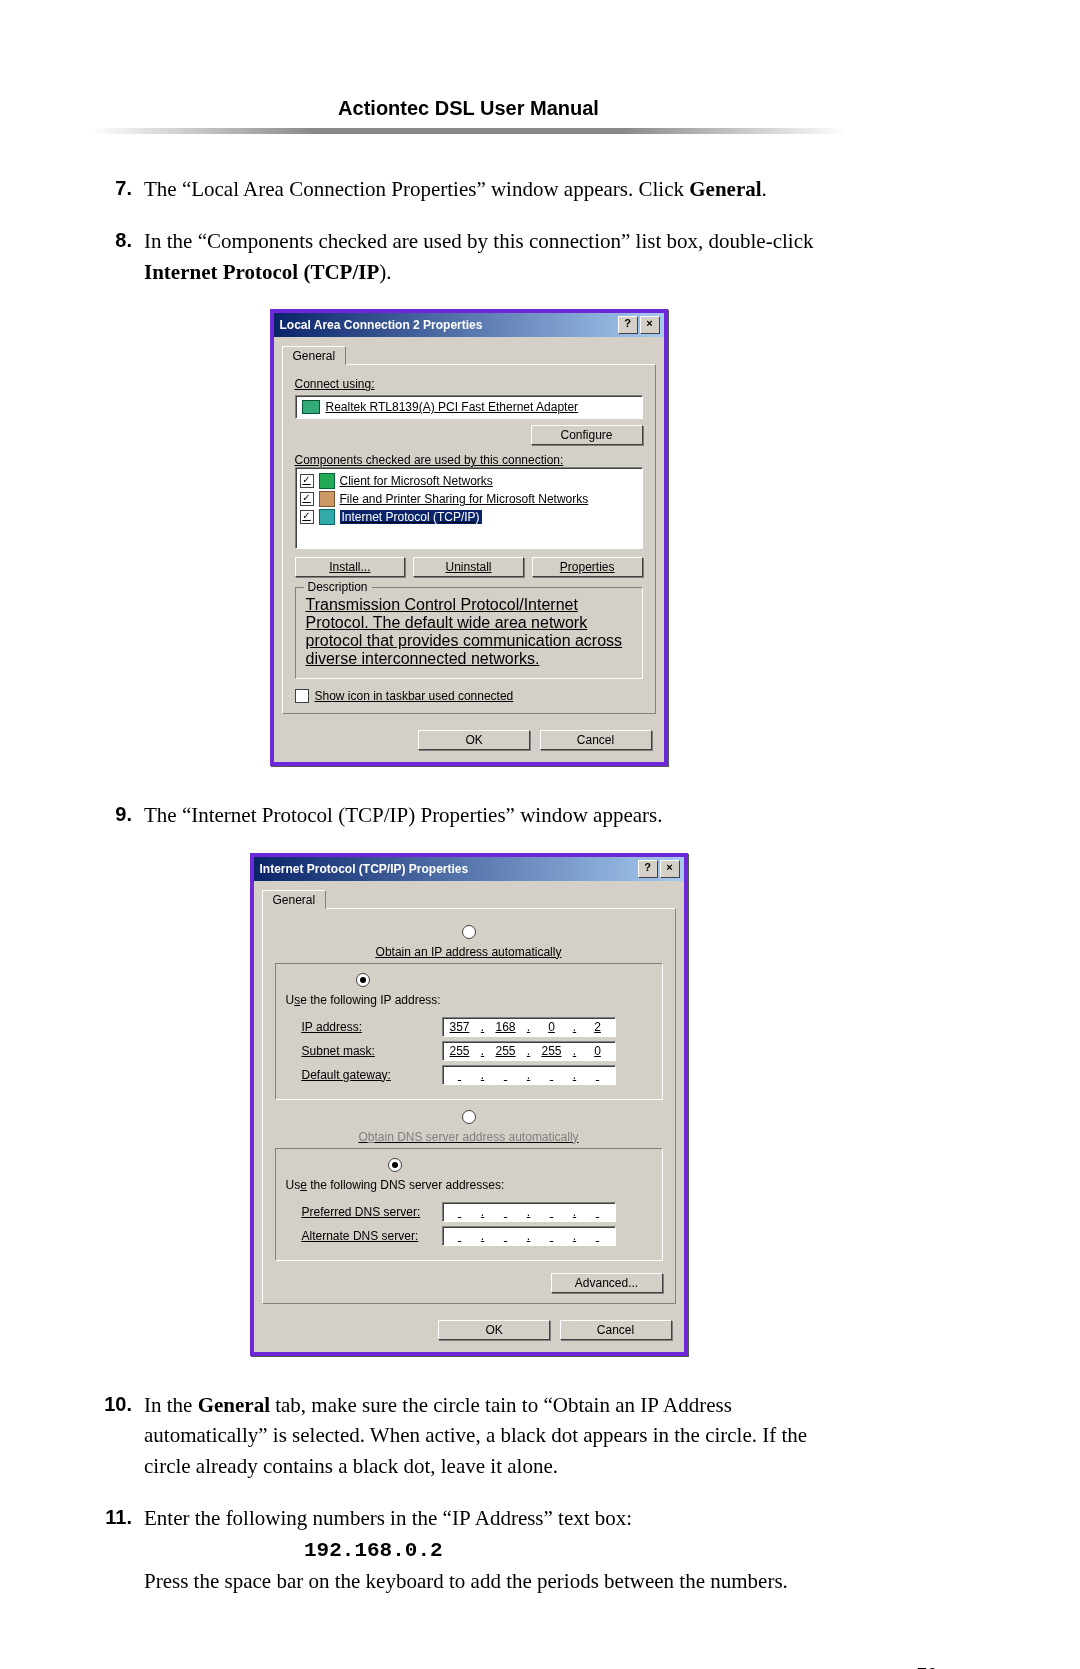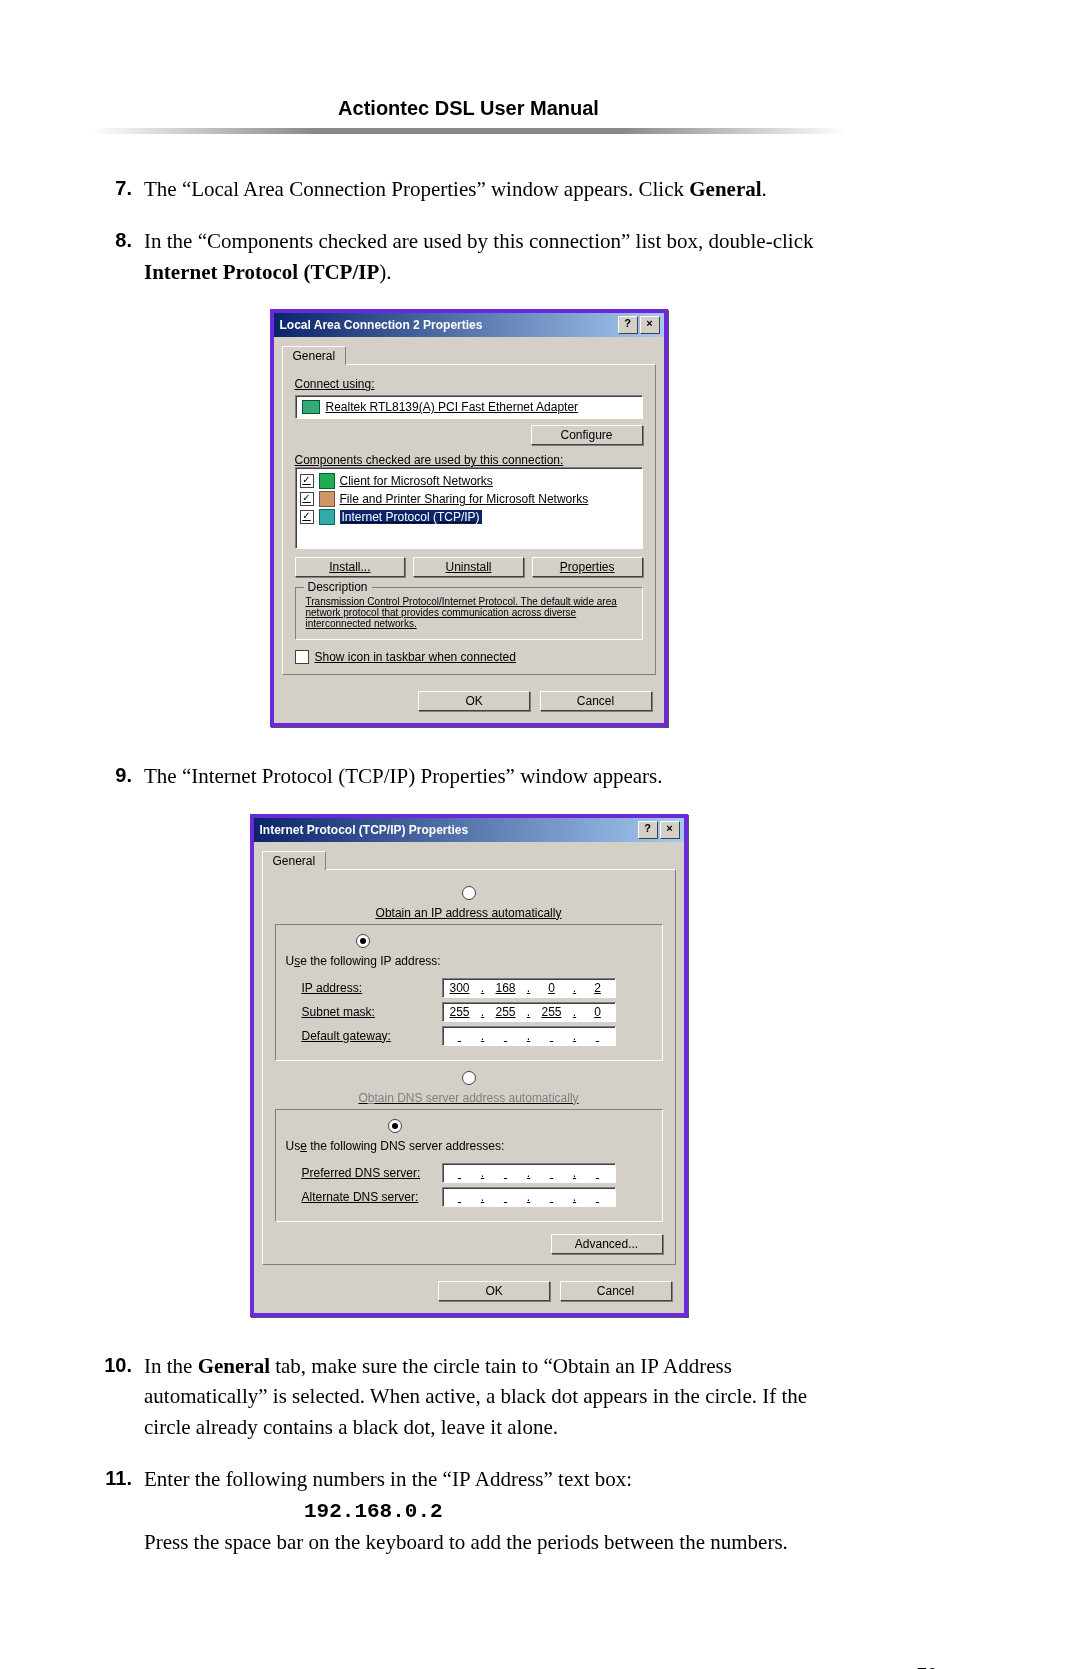--- a/index.html
+++ b/index.html
@@ -271,25 +271,25 @@
             <span class="selected-row">Internet Protocol (TCP/IP)</span>
           </div>
         </div>
         <div class="btnrow3">
           <span class="btn">Install...</span>
           <span class="btn">Uninstall</span>
           <span class="btn">Properties</span>
         </div>
         <div class="fieldset">
           <span class="legend">Description</span>
-          <div style="font-size:10px;">Transmission Control Protocol/Internet Protocol. The default wide area network protocol that provides communication across diverse interconnected networks.</div>
+          <div style="font-size:16px;">Transmission Control Protocol/Internet Protocol. The default wide area network protocol that provides communication across diverse interconnected networks.</div>
         </div>
         <div class="chkline">
           <span class="chk"></span>
-          <span>Show icon in taskbar when connected</span>
+          <span>Show icon in taskbar used connected</span>
         </div>
       </div>
       <div class="dlg-footer">
         <span class="btn">OK</span>
         <span class="btn">Cancel</span>
       </div>
     </div>
   </div>
 
   <ol class="steps">
@@ -321,21 +321,21 @@
           <div class="radiorow" style="margin-top:-16px; background:#d4d0c8; display:inline-flex; padding-right:4px;">
             <span class="radio">
                 <span class="dot"></span>
               </span>
             <span>U<span class="u">s</span>e the following IP address:</span>
           </div>
           <div class="ipgrid">
             <div class="iprow">
               <span class="lbl"><span class="u">I</span>P address:</span>
               <span class="ipbox">
-                <span>300</span>
+                <span>357</span>
                   <span class="dotsep">.</span>
                 <span>168</span>
                   <span class="dotsep">.</span>
                 <span>0</span>
                   <span class="dotsep">.</span>
                 <span>2</span>
               </span>
             </div>
             <div class="iprow">
               <span class="lbl">S<span class="u">u</span>bnet mask:</span>

